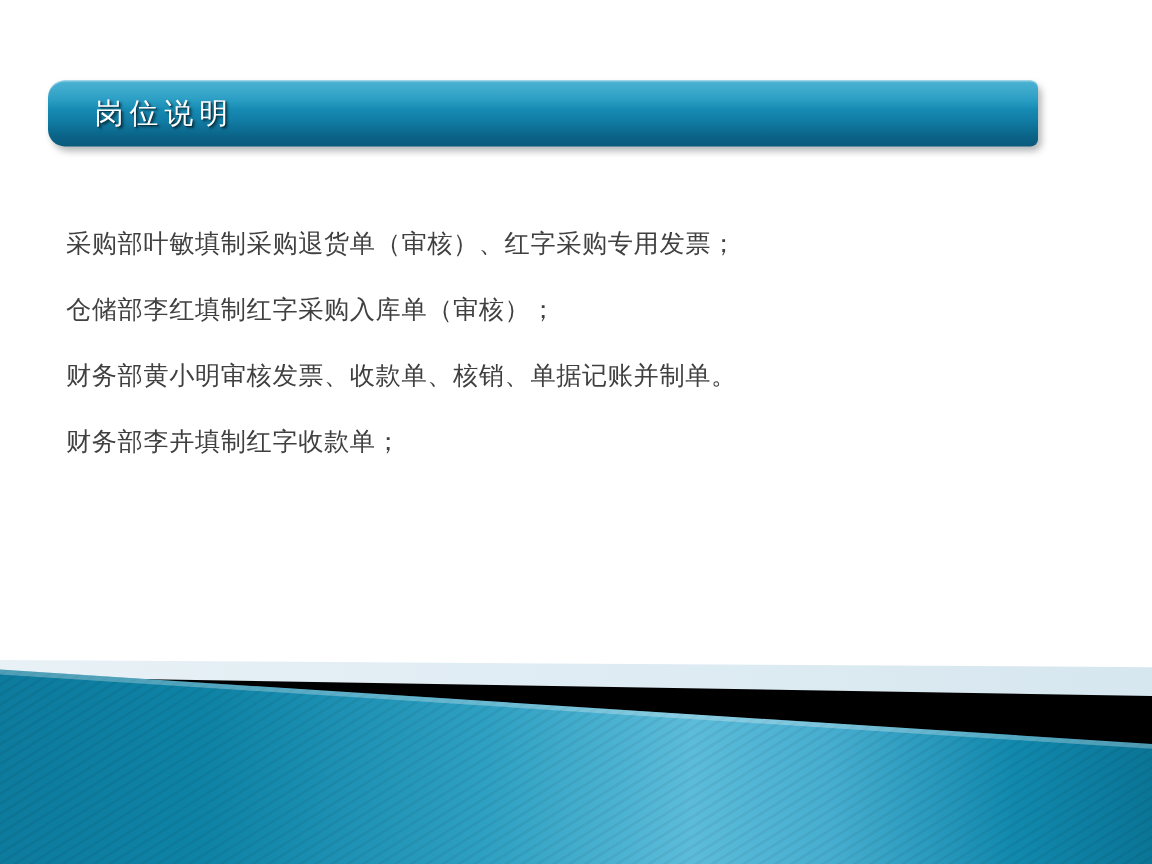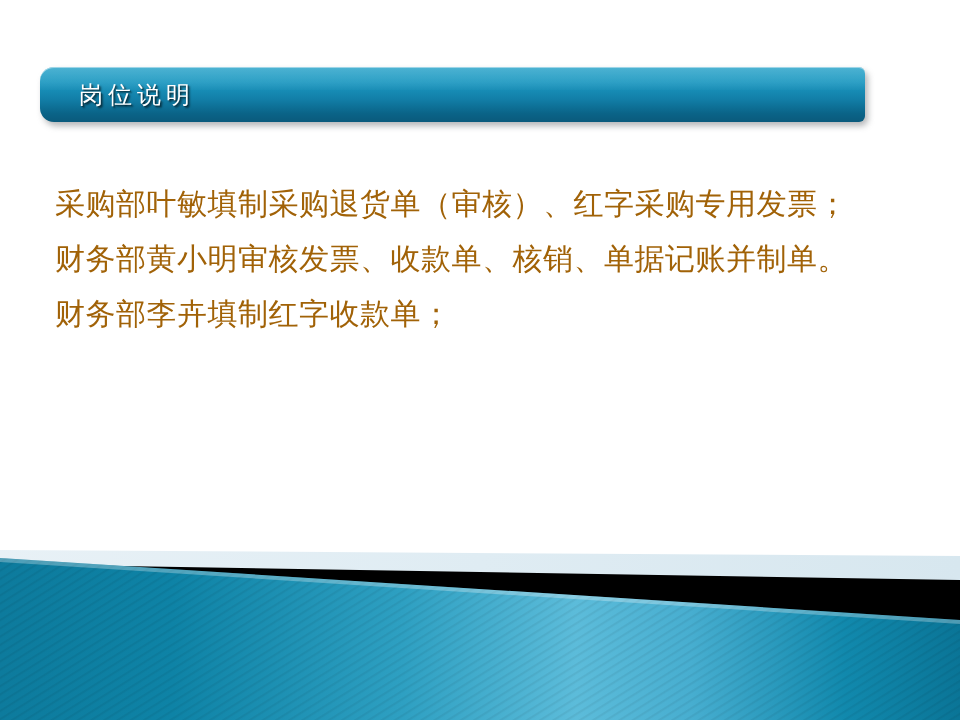--- a/index.html
+++ b/index.html
@@ -82,22 +82,22 @@
   }
 
   
   #body-text {
     position: absolute;
     left: 55px;
     top: 176px;
     width: 860px;
   }
   .body-line {
-    color: #a16207;
-    font-size: 30px;
+    color: #404040;
+    font-size: 21px;
     line-height: 55px;
     letter-spacing: 0.5px;
     white-space: nowrap;
     font-family: "DejaVu Serif", "Liberation Serif", serif;
   }
 
   
   #bottom-deco {
     position: absolute;
     left: 0;
@@ -119,20 +119,21 @@
   <div id="title-bar-wrap">
     <div id="title-bar-shadow"></div>
     <div id="title-bar">
       <div id="title-bar-gloss"></div>
       <div id="title-text">岗位说明</div>
     </div>
   </div>
 
   <div id="body-text">
     <div class="body-line">采购部叶敏填制采购退货单（审核）、红字采购专用发票；</div>
+    <div class="body-line">仓储部李红填制红字采购入库单（审核）；</div>
     <div class="body-line">财务部黄小明审核发票、收款单、核销、单据记账并制单。</div>
     <div class="body-line">财务部李卉填制红字收款单；</div>
   </div>
 
   <div id="bottom-deco">
     <svg viewBox="0 0 960 200" preserveAspectRatio="none">
       <defs>
         <linearGradient id="tealGrad" x1="0" y1="0" x2="1" y2="0">
           <stop offset="0%" stop-color="#0d7b9d"></stop>
           <stop offset="18%" stop-color="#0e83a6"></stop>

